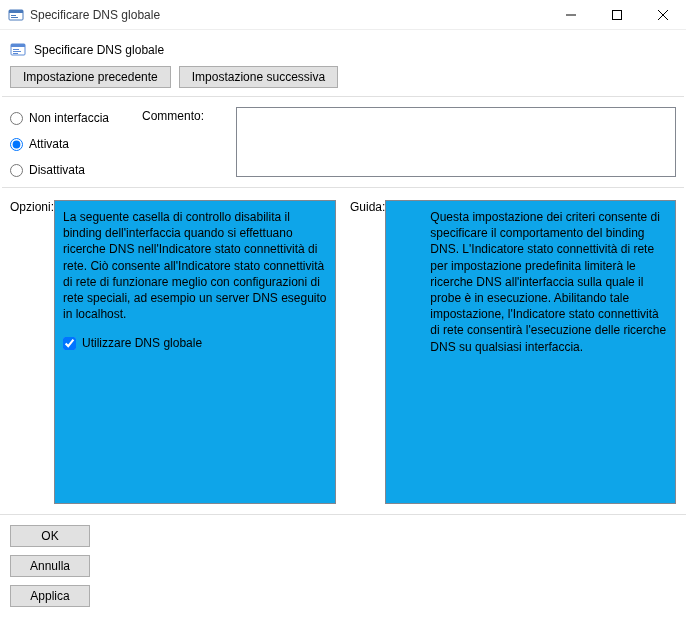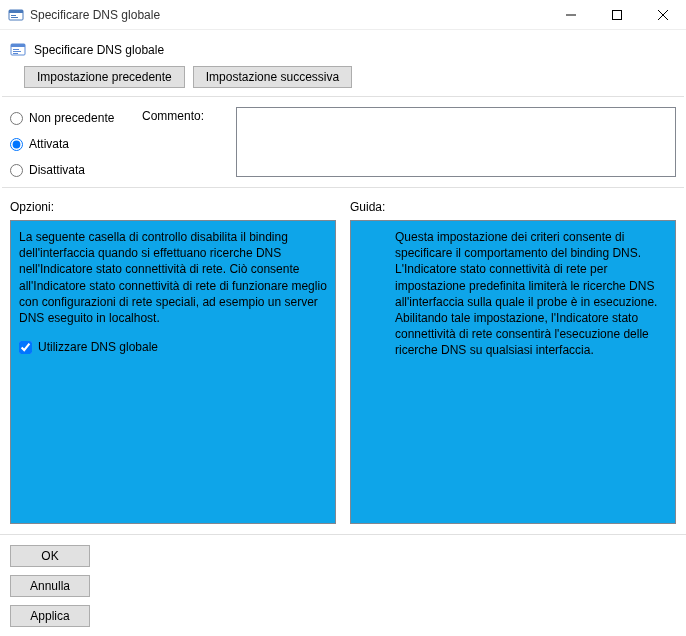--- a/index.html
+++ b/index.html
@@ -5,34 +5,34 @@
   * { box-sizing: border-box; font-family: "Segoe UI", Tahoma, sans-serif; font-size: 12px; }
   html, body { margin: 0; padding: 0; width: 686px; height: 636px; background: #fff; overflow: hidden; }
   .titlebar { display: flex; align-items: center; height: 30px; border-bottom: 1px solid #eee; }
   .titlebar .icon { width: 16px; height: 16px; margin: 0 6px 0 8px; }
   .titlebar .title { flex: 1; color: #333; }
   .titlebar .ctrls { display: flex; }
   .titlebar .ctrl { width: 46px; height: 30px; display: flex; align-items: center; justify-content: center; color: #333; }
   .header { display: flex; align-items: center; padding: 12px 10px 8px 10px; gap: 8px; }
   .header .logo { width: 16px; height: 16px; }
   .header .hlabel { color: #000; }
-  .nav { display: flex; gap: 8px; padding: 0 10px 8px 24px; }
+  .nav { display: flex; gap: 8px; padding: 0 10px 8px 10px; }
   button.win { background: #e1e1e1; border: 1px solid #adadad; padding: 3px 12px; color: #000; cursor: pointer; }
   .hr { border-top: 1px solid #e0e0e0; margin: 0 2px; }
   .midrow { display: flex; padding: 10px 10px 0 10px; gap: 12px; }
   .leftcol { width: 120px; display: flex; flex-direction: column; gap: 12px; padding-top: 4px; }
   .radio-row { display: flex; align-items: center; gap: 6px; }
   .radio-row input { margin: 0; }
   .rightcol { flex: 1; display: flex; flex-direction: column; gap: 10px; }
   .form-row { display: flex; gap: 8px; align-items: flex-start; }
   .flabel { width: 86px; color: #000; padding-top: 2px; }
   .comment-box { flex: 1; border: 1px solid #828790; height: 70px; padding: 4px; overflow-y: scroll; background: #fff; }
   .sup-box { flex: 1; border: 1px solid #828790; height: 40px; padding: 4px 6px; overflow-y: scroll; background: #fff; color: #000; }
   .lowrow { display: flex; padding: 0 10px; gap: 14px; margin-top: 12px; }
-  .lowcol { flex: 1; display: flex; flex-direction: column; }
+  .lowcol { flex: 1; display: flex; flex-direction: row; }
   .lowlabel { color: #000; margin-bottom: 6px; }
   .box { border: 1px solid #828790; height: 304px; padding: 8px; overflow: auto; background: #0ea5e9; }
   .opttxt { color: #000; line-height: 1.35; }
   .chkrow { display: flex; align-items: flex-end; gap: 6px; margin-top: 14px; }
   .chkrow input { margin: 0; }
   .footer { display: flex; justify-content: flex-end; gap: 8px; padding: 10px 10px 10px 10px; border-top: 1px solid #e0e0e0; margin-top: 10px; flex-direction: column; }
   .footer button { width: 80px; }
   .guide-scroll { overflow-y: scroll; padding-left: 44px; }
   svg { display: block; }
 </style>
@@ -86,21 +86,21 @@
   <button class="win">Impostazione precedente</button>
   <button class="win">Impostazione successiva</button>
 </div>
 
 <div class="hr"></div>
 
 <div class="midrow">
   <div class="leftcol">
     <label class="radio-row">
       <input type="radio" name="st" style="">
-      <span>Non precedente</span>
+      <span>Non interfaccia</span>
     </label>
     <label class="radio-row">
       <input type="radio" name="st" checked="" style="">
       <span>Attivata</span>
     </label>
     <label class="radio-row">
       <input type="radio" name="st" style="">
       <span>Disattivata</span>
     </label>
   </div>

